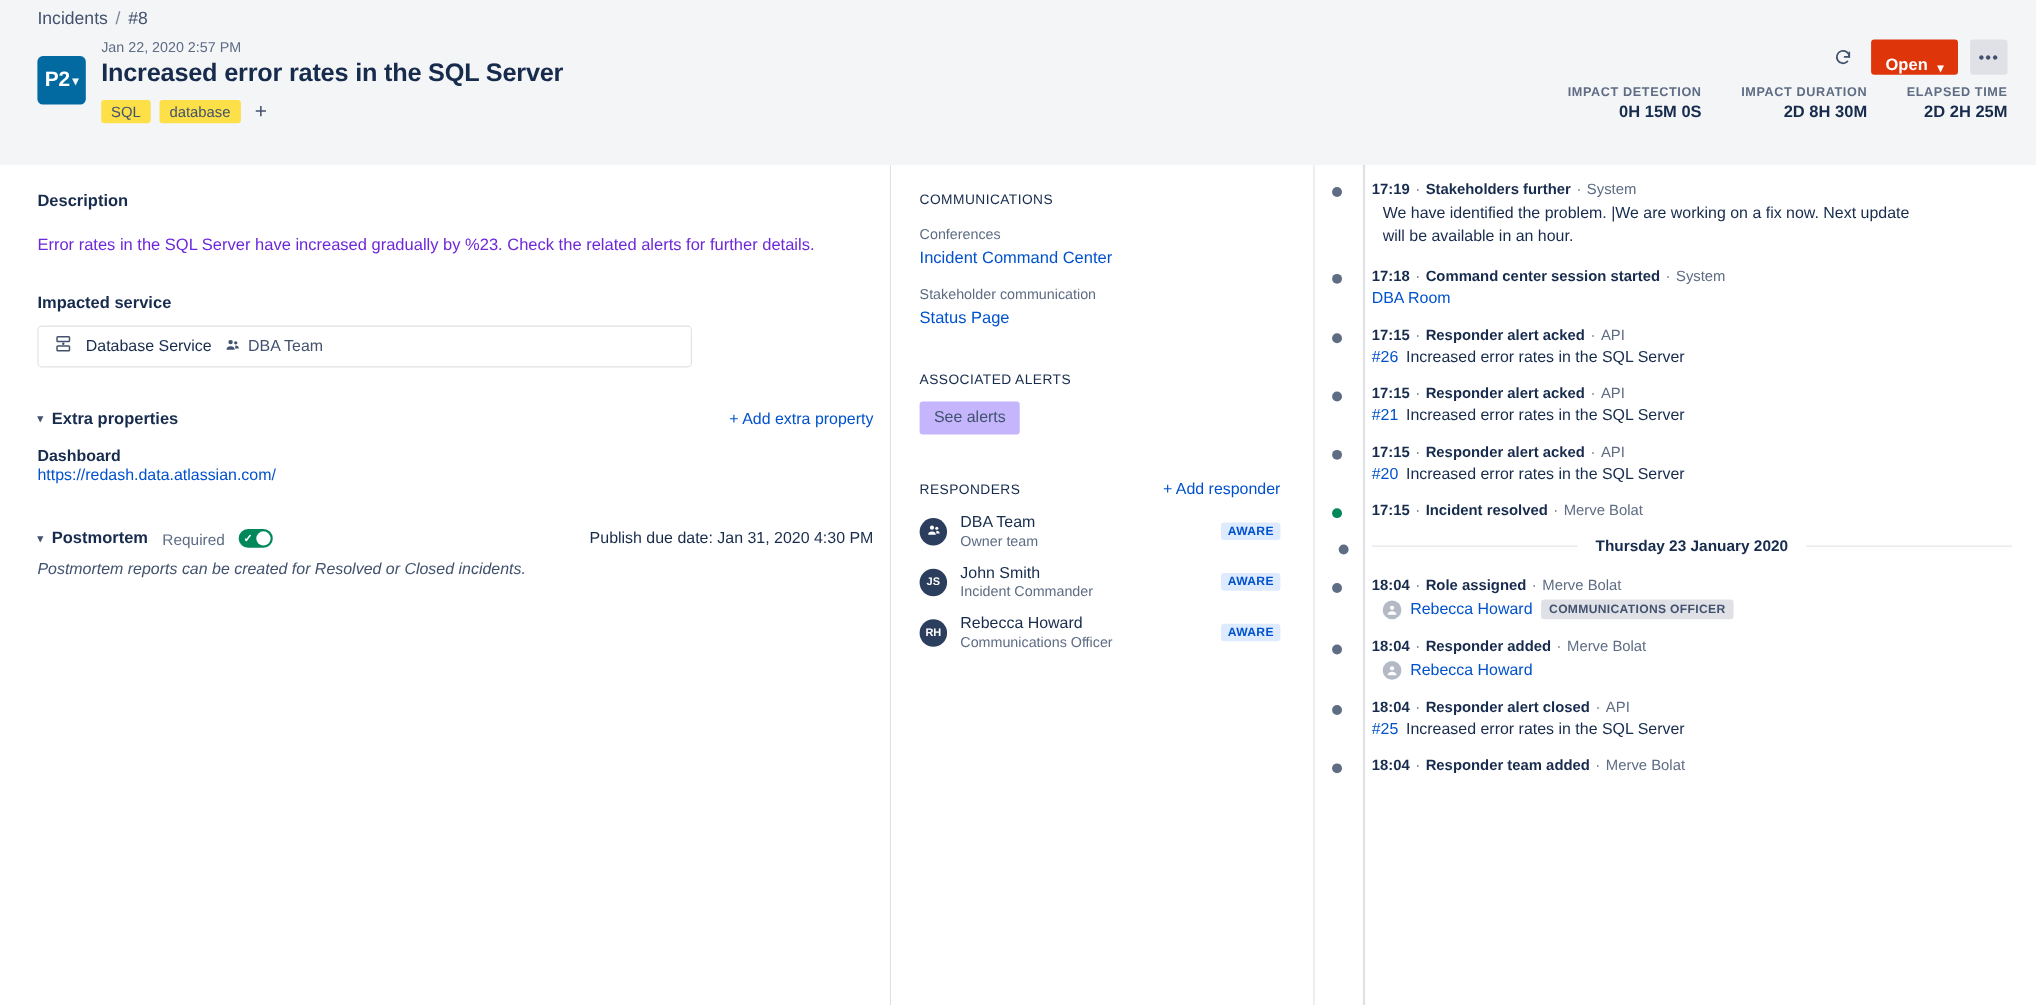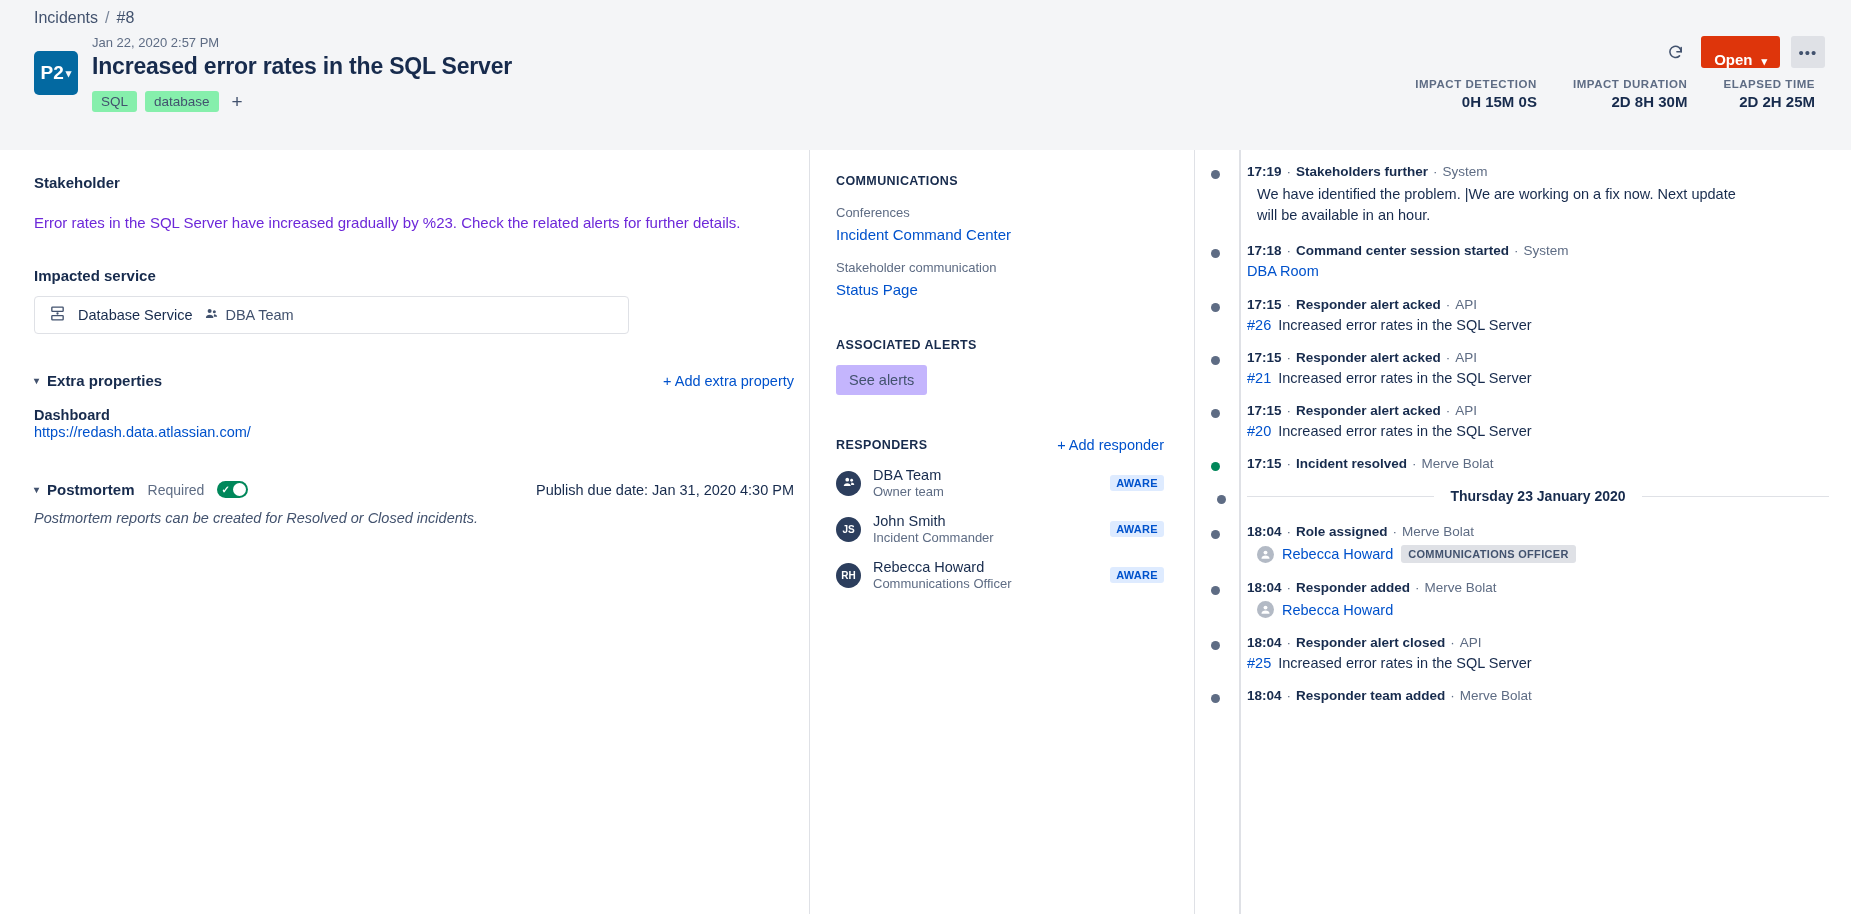--- a/index.html
+++ b/index.html
@@ -29,21 +29,21 @@
     display: flex; align-items: center; justify-content: center;
     font-size: 19px; font-weight: 700; gap: 2px; margin-top: 16px;
     cursor: pointer;
   }
   .prio-badge .chev { font-size: 11px; opacity: .95; }
   .t-date { font-size: 13px; color: #5E6C84; margin-bottom: 3px; }
   .t-title { font-size: 23px; font-weight: 700; color: #172B4D; letter-spacing: -.2px; }
 
   .tags { display: flex; align-items: center; gap: 8px; margin-top: 11px; }
   .tag {
-    background: #86efac; color: #42526E; font-size: 13.5px;
+    background: #fde047; color: #42526E; font-size: 13.5px;
     border-radius: 3px; padding: 3px 9px;
   }
   .tag-add { color: #42526E; font-size: 19px; padding: 0 5px; cursor: pointer; line-height: 1; }
 
   
   .hdr-right { position: absolute; right: 26px; top: 36px; display: flex; align-items: center; gap: 11px; }
   .icon-btn {
     width: 30px; height: 30px; border-radius: 3px; border: none; background: transparent;
     display: flex; align-items: center; justify-content: center; cursor: pointer; color: #42526E;
   }
@@ -52,21 +52,21 @@
     height: 32px; padding: 0 13px; font-size: 15px; font-weight: 600;
     display: flex; align-items: flex-end; gap: 9px; cursor: pointer;
   }
   .btn-open .chev { font-size: 11px; }
   .btn-more {
     background: #DFE1E6; border: none; border-radius: 3px; height: 32px; width: 34px;
     color: #42526E; font-size: 15px; cursor: pointer; letter-spacing: 1px;
     display: flex; align-items: center; justify-content: center;
   }
 
-  .metrics { position: absolute; right: 36px; top: 78px; display: flex; gap: 36px; }
+  .metrics { position: absolute; right: 26px; top: 78px; display: flex; gap: 36px; }
   .metric { text-align: right; }
   .metric-label { font-size: 11.5px; font-weight: 700; color: #5E6C84; letter-spacing: .55px; }
   .metric-value { font-size: 15px; font-weight: 700; color: #172B4D; margin-top: 3px; }
 
   
   .body { display: flex; height: 764px; }
   .col-left { width: 810px; padding: 24px 34px 0 34px; border-right: 1px solid #DFE1E6; }
   .col-mid  { width: 385px; padding: 24px 30px 0 26px; border-right: 1px solid #DFE1E6; }
   .col-right{ flex: 1; display: flex; flex-direction: column; }
 
@@ -96,21 +96,21 @@
   .toggle {
     width: 31px; height: 17px; border-radius: 9px; background: #00875A;
     display: flex; align-items: center; padding: 0 2px; cursor: pointer; position: relative;
   }
   .toggle .knob { width: 13px; height: 13px; border-radius: 50%; background: #fff; position: absolute; right: 2px; }
   .toggle .check { color: #fff; font-size: 10px; font-weight: 700; margin-left: 2px; }
   .pm-due { font-size: 14.5px; color: #172B4D; }
   .pm-note { font-style: italic; font-size: 14.5px; color: #42526E; margin-top: 12px; }
 
   
-  .mid-head { font-size: 12.5px; font-weight: 700; letter-spacing: .4px; color: #172B4D; }
+  .mid-head { font-size: 12.5px; font-weight: 400; letter-spacing: .4px; color: #172B4D; }
   .mid-sub { font-size: 13px; color: #5E6C84; margin-top: 17px; }
   .mid-link { font-size: 15px; color: #0052CC; margin-top: 6px; display: block; cursor: pointer; }
   .mid-gap { height: 40px; }
   .see-alerts {
     margin-top: 13px; background: #c4b5fd; border: none; border-radius: 3px;
     padding: 7px 13px; font-size: 14.5px; color: #42526E; cursor: pointer;
     font-family: "Liberation Sans", sans-serif;
   }
   .resp-head { display: flex; align-items: center; justify-content: space-between; margin-top: 42px; }
   .resp-row { display: flex; align-items: center; margin-top: 14px; }
@@ -215,21 +215,21 @@
     <div class="metric">
       <div class="metric-label">ELAPSED TIME</div>
       <div class="metric-value">2D 2H 25M</div>
     </div>
   </div>
 </div>
 
 <div class="body">
 
   <div class="col-left">
-    <div class="sec-title">Stakeholder</div>
+    <div class="sec-title">Description</div>
     <div class="desc-text">Error rates in the SQL Server have increased gradually by %23. Check the related alerts for further details.</div>
 
     <div class="impacted-head">Impacted service</div>
     <div class="impacted-box">
       <span>
         <svg width="17" height="17" viewBox="0 0 24 24" fill="none" stroke="#42526E" stroke-width="1.9">
           <rect x="4" y="3" width="16" height="6" rx="1"></rect>
             <rect x="4" y="15" width="16" height="6" rx="1"></rect>
           <circle cx="12" cy="12" r="1.6" fill="#42526E" stroke="none"></circle>
         </svg>

